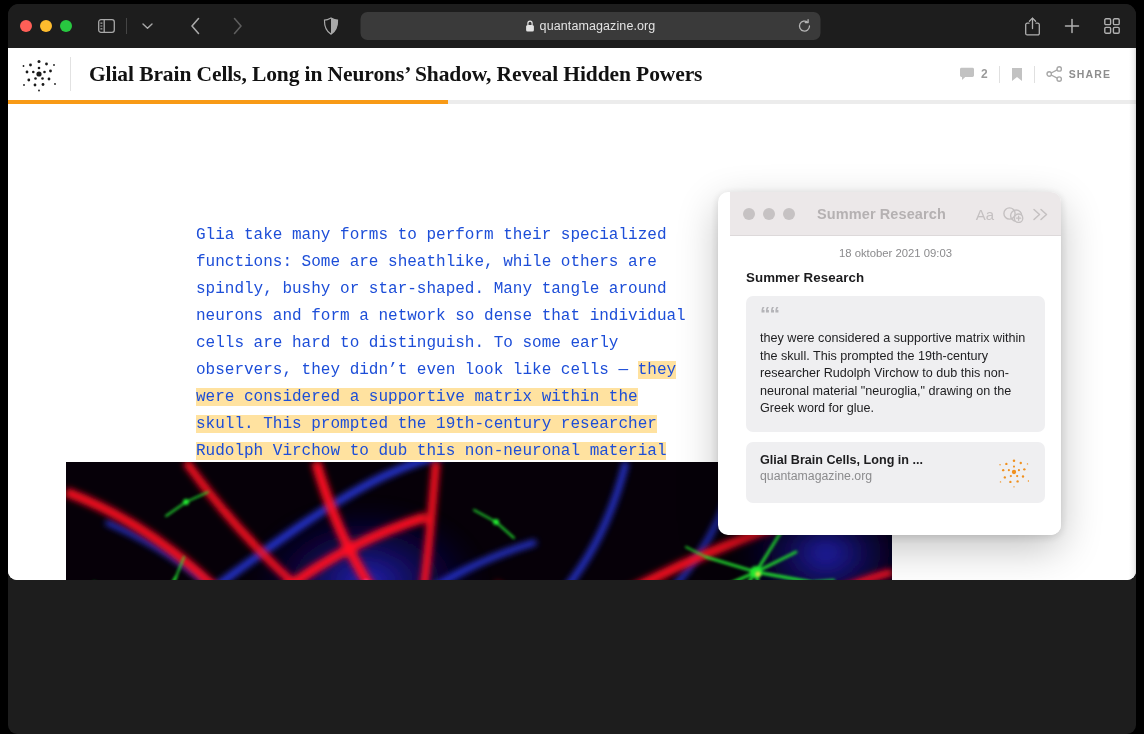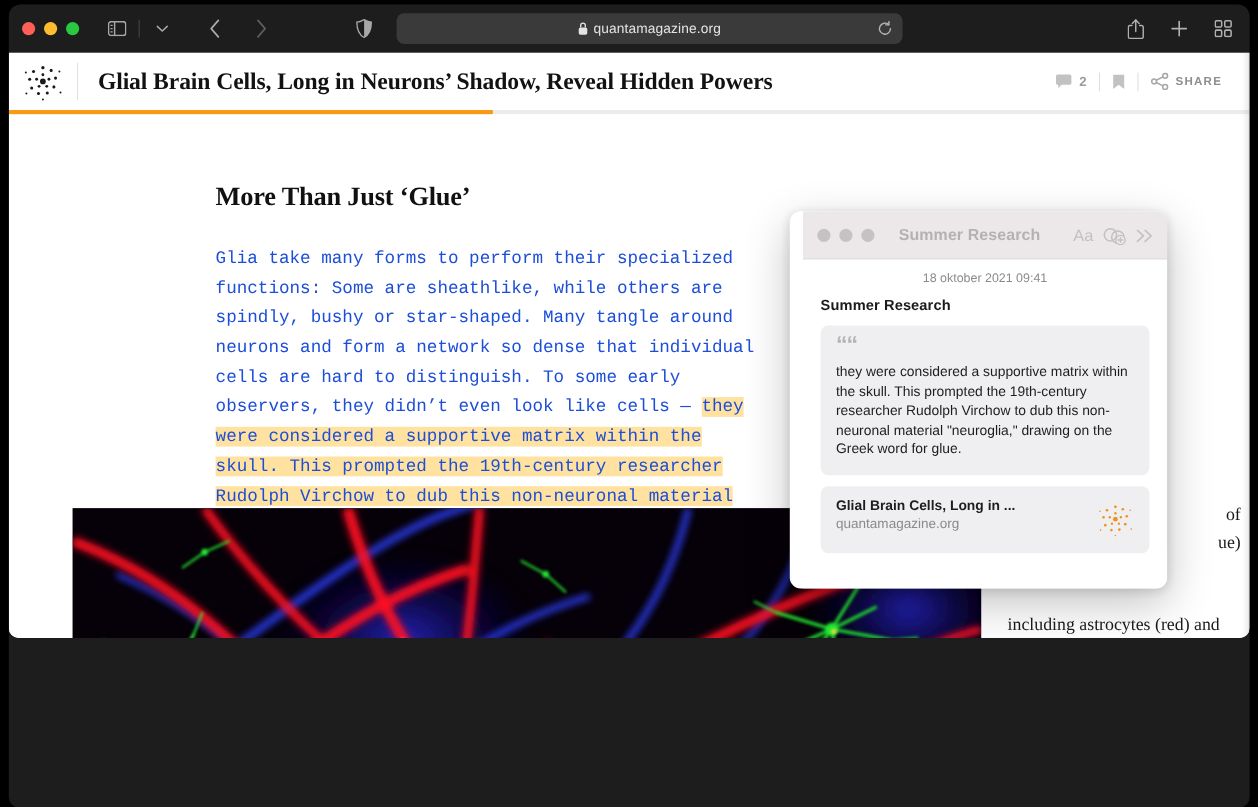--- a/index.html
+++ b/index.html
@@ -443,21 +443,20 @@
             <span class="share-label">SHARE</span>
           </div>
         </div>
       </div>
 
       <div class="progress-track">
         <div class="progress-fill" id="progress-fill" style="width: 39%; background: rgb(248, 154, 22);"></div>
       </div>
 
       <div class="article">
-        <div class="section-title">More Than Just ‘Glue’</div>
 
         <div class="para">
           <span>Glia take many forms to perform their specialized functions: Some are sheathlike, while others are spindly, bushy or star-shaped. Many tangle around neurons and form a network so dense that individual cells are hard to distinguish. To some early observers, they didn’t even look like cells — </span><span class="hl">they were considered a supportive matrix within the skull. This prompted the 19th-century researcher Rudolph Virchow to dub this non-neuronal material “neuroglia,” drawing on the Greek word for glue.</span>
         </div>
 
         <div class="figure">
           <svg width="826" height="330" viewBox="0 0 826 330">
             <defs>
               <filter id="glow">
                   <feGaussianBlur stdDeviation="3.2"></feGaussianBlur>
@@ -572,26 +571,20 @@
                 <circle cx="45" cy="290" r="1.6"></circle>
             </g>
             <g fill="#ff4fd0" filter="url(#glowS)" opacity="0.85">
               <circle cx="352" cy="186" r="3"></circle>
                 <circle cx="300" cy="120" r="2.4"></circle>
               <circle cx="520" cy="250" r="2.4"></circle>
             </g>
           </svg>
         </div>
 
-        <div class="caption">
-          <div style="text-align:right">of</div>
-          <div style="text-align:right">ue)</div>
-          <div style="height:50px"></div>
-          <div>including astrocytes (red) and oligodendrocytes (green).</div>
-        </div>
         <div class="cap-rule"></div>
         <div class="credit">Jonathan Cohen/NIH</div>
       </div>
 
       <div class="notes">
         <div class="notes-titlebar">
           <div class="notes-traffic">
             <div class="light"></div>
             <div class="light"></div>
             <div class="light"></div>
@@ -611,21 +604,21 @@
             <span style="display:flex">
               <svg width="17" height="13" viewBox="0 0 17 13">
                   <polyline points="2,1.5 7.5,6.5 2,11.5" fill="none" stroke="currentColor" stroke-width="1.5" stroke-linecap="round" stroke-linejoin="round"></polyline>
                   <polyline points="9,1.5 14.5,6.5 9,11.5" fill="none" stroke="currentColor" stroke-width="1.5" stroke-linecap="round" stroke-linejoin="round"></polyline>
                 </svg>
             </span>
           </div>
         </div>
 
         <div class="notes-body">
-          <div class="note-date">18 oktober 2021 09:41</div>
+          <div class="note-date">18 oktober 2021 09:03</div>
           <div class="note-heading">Summer Research</div>
 
           <div class="quote-card">
             <div class="quote-mark">““</div>
             <div class="quote-text">they were considered a supportive matrix within the skull. This prompted the 19th-century researcher Rudolph Virchow to dub this non-neuronal material "neuroglia," drawing on the Greek word for glue.</div>
           </div>
 
           <div class="link-card">
             <div class="link-meta">
               <div class="link-title">Glial Brain Cells, Long in ...</div>

